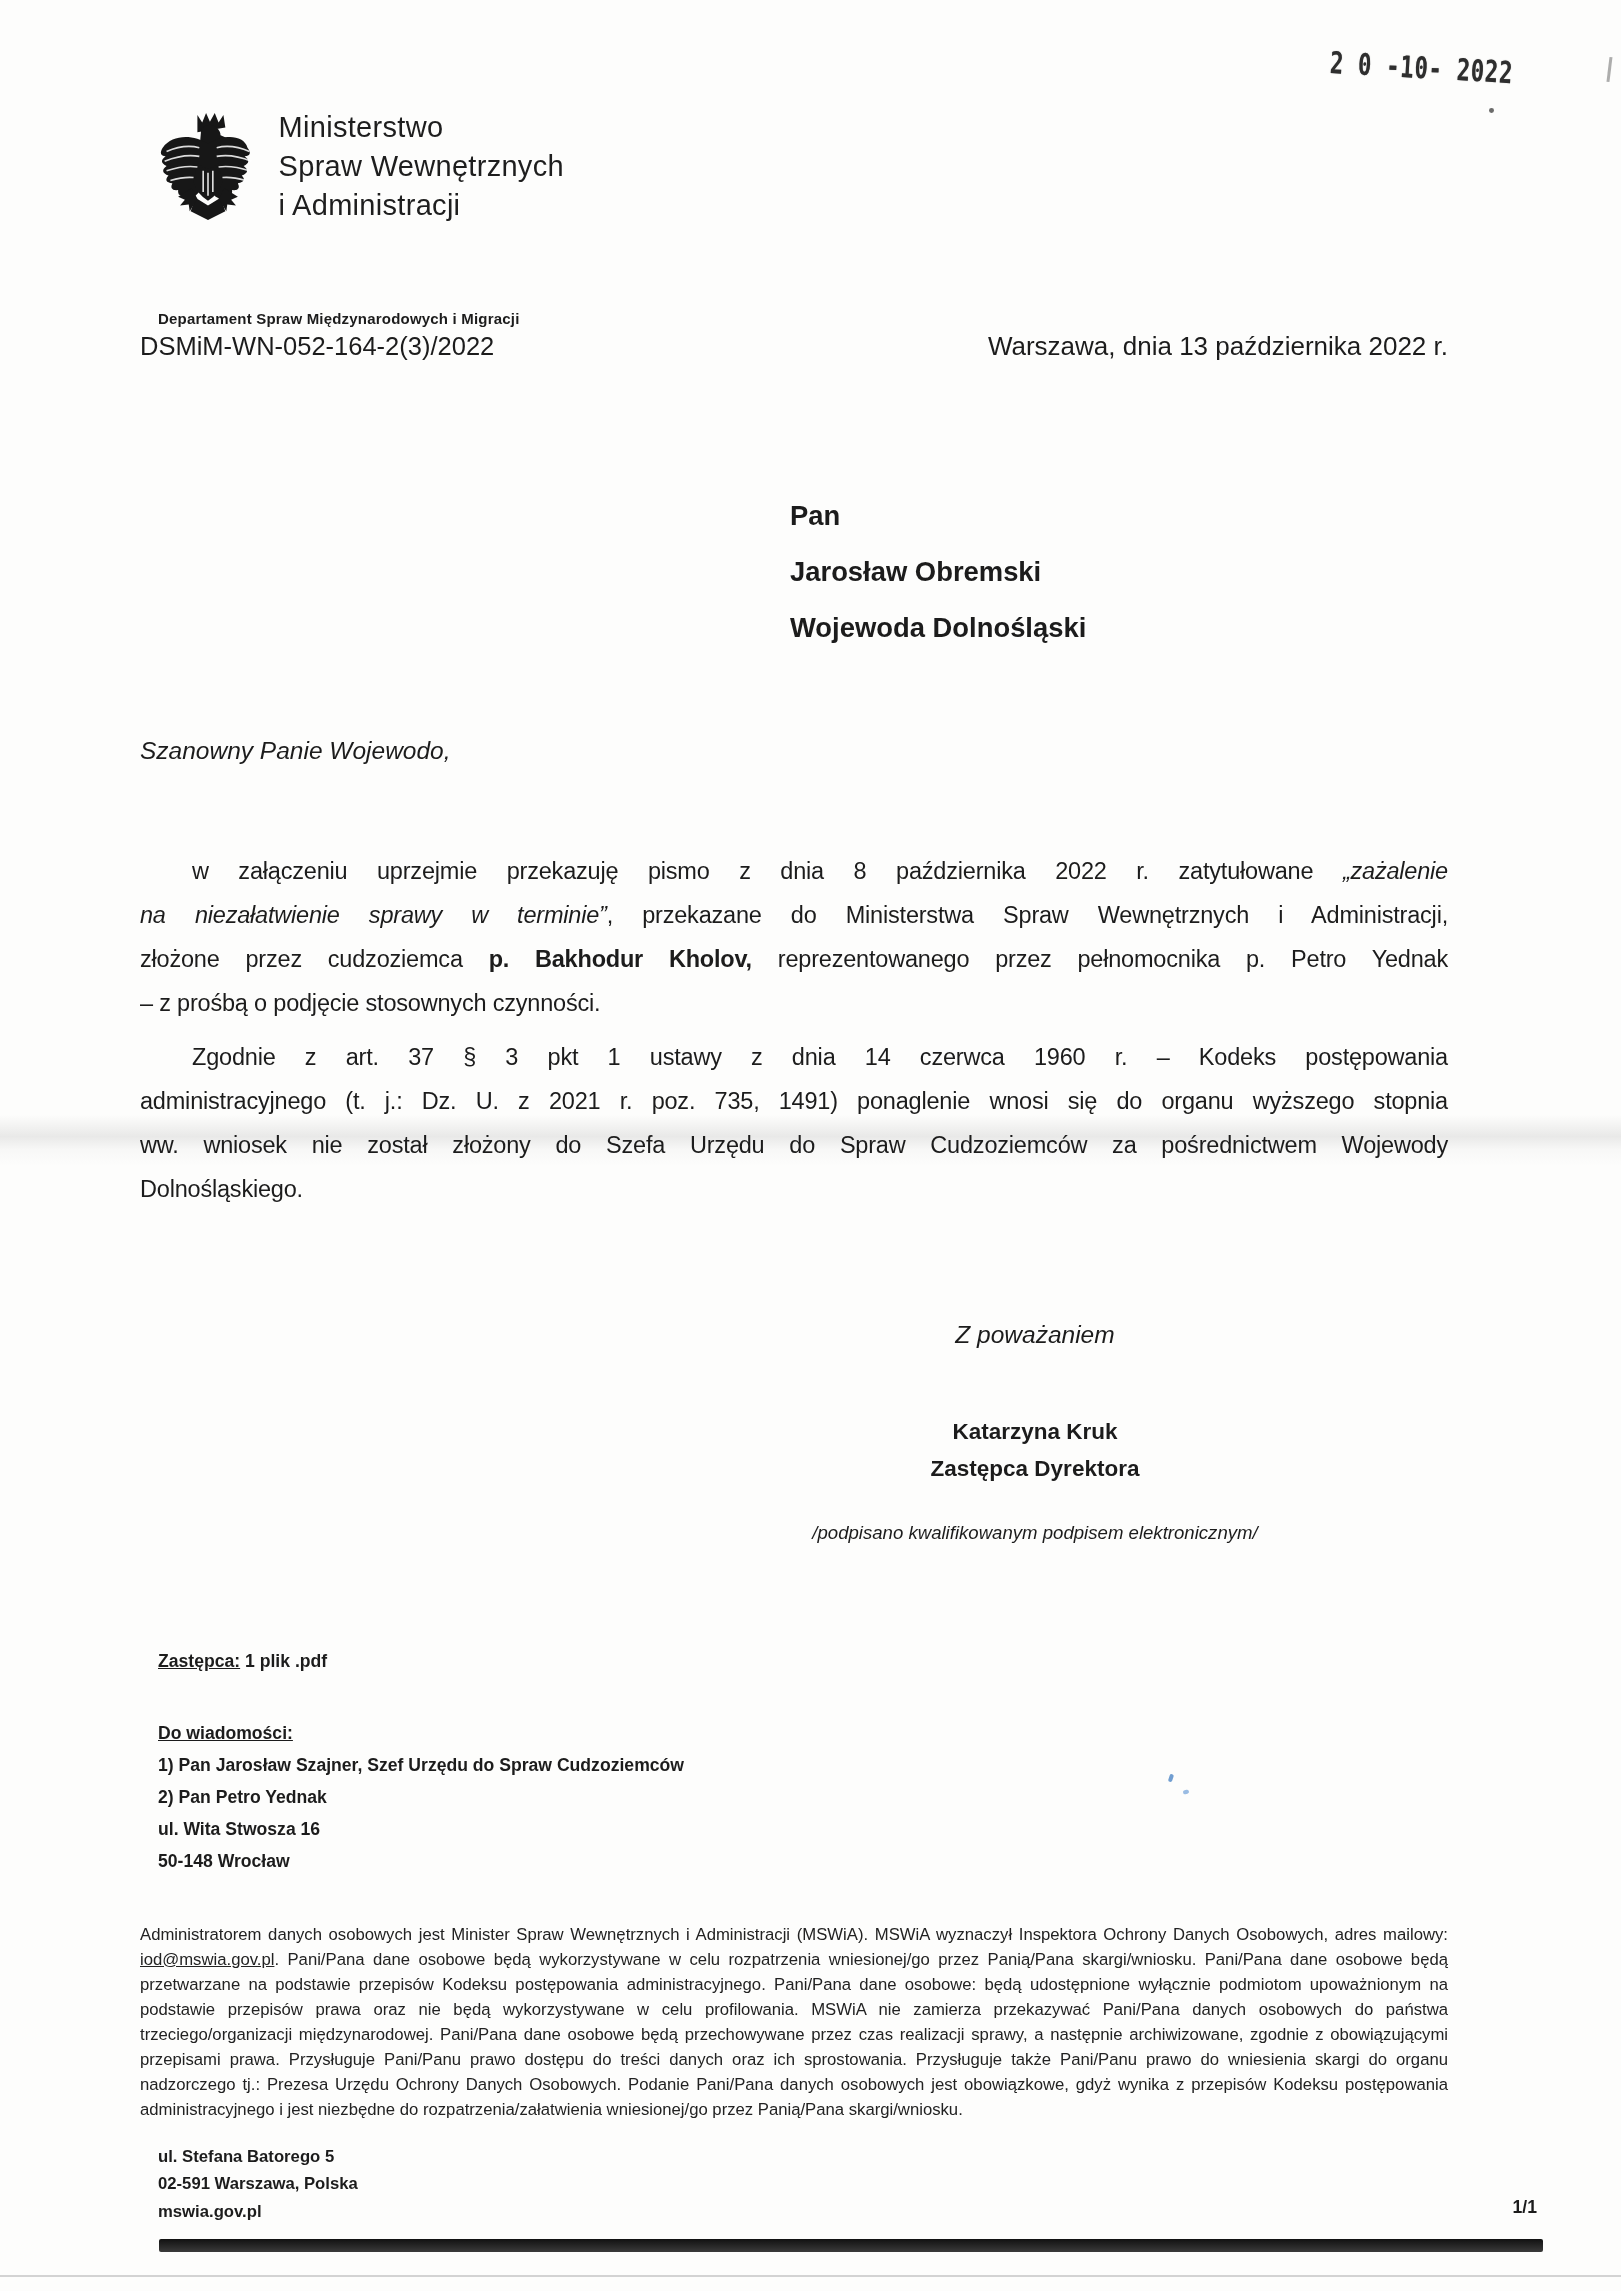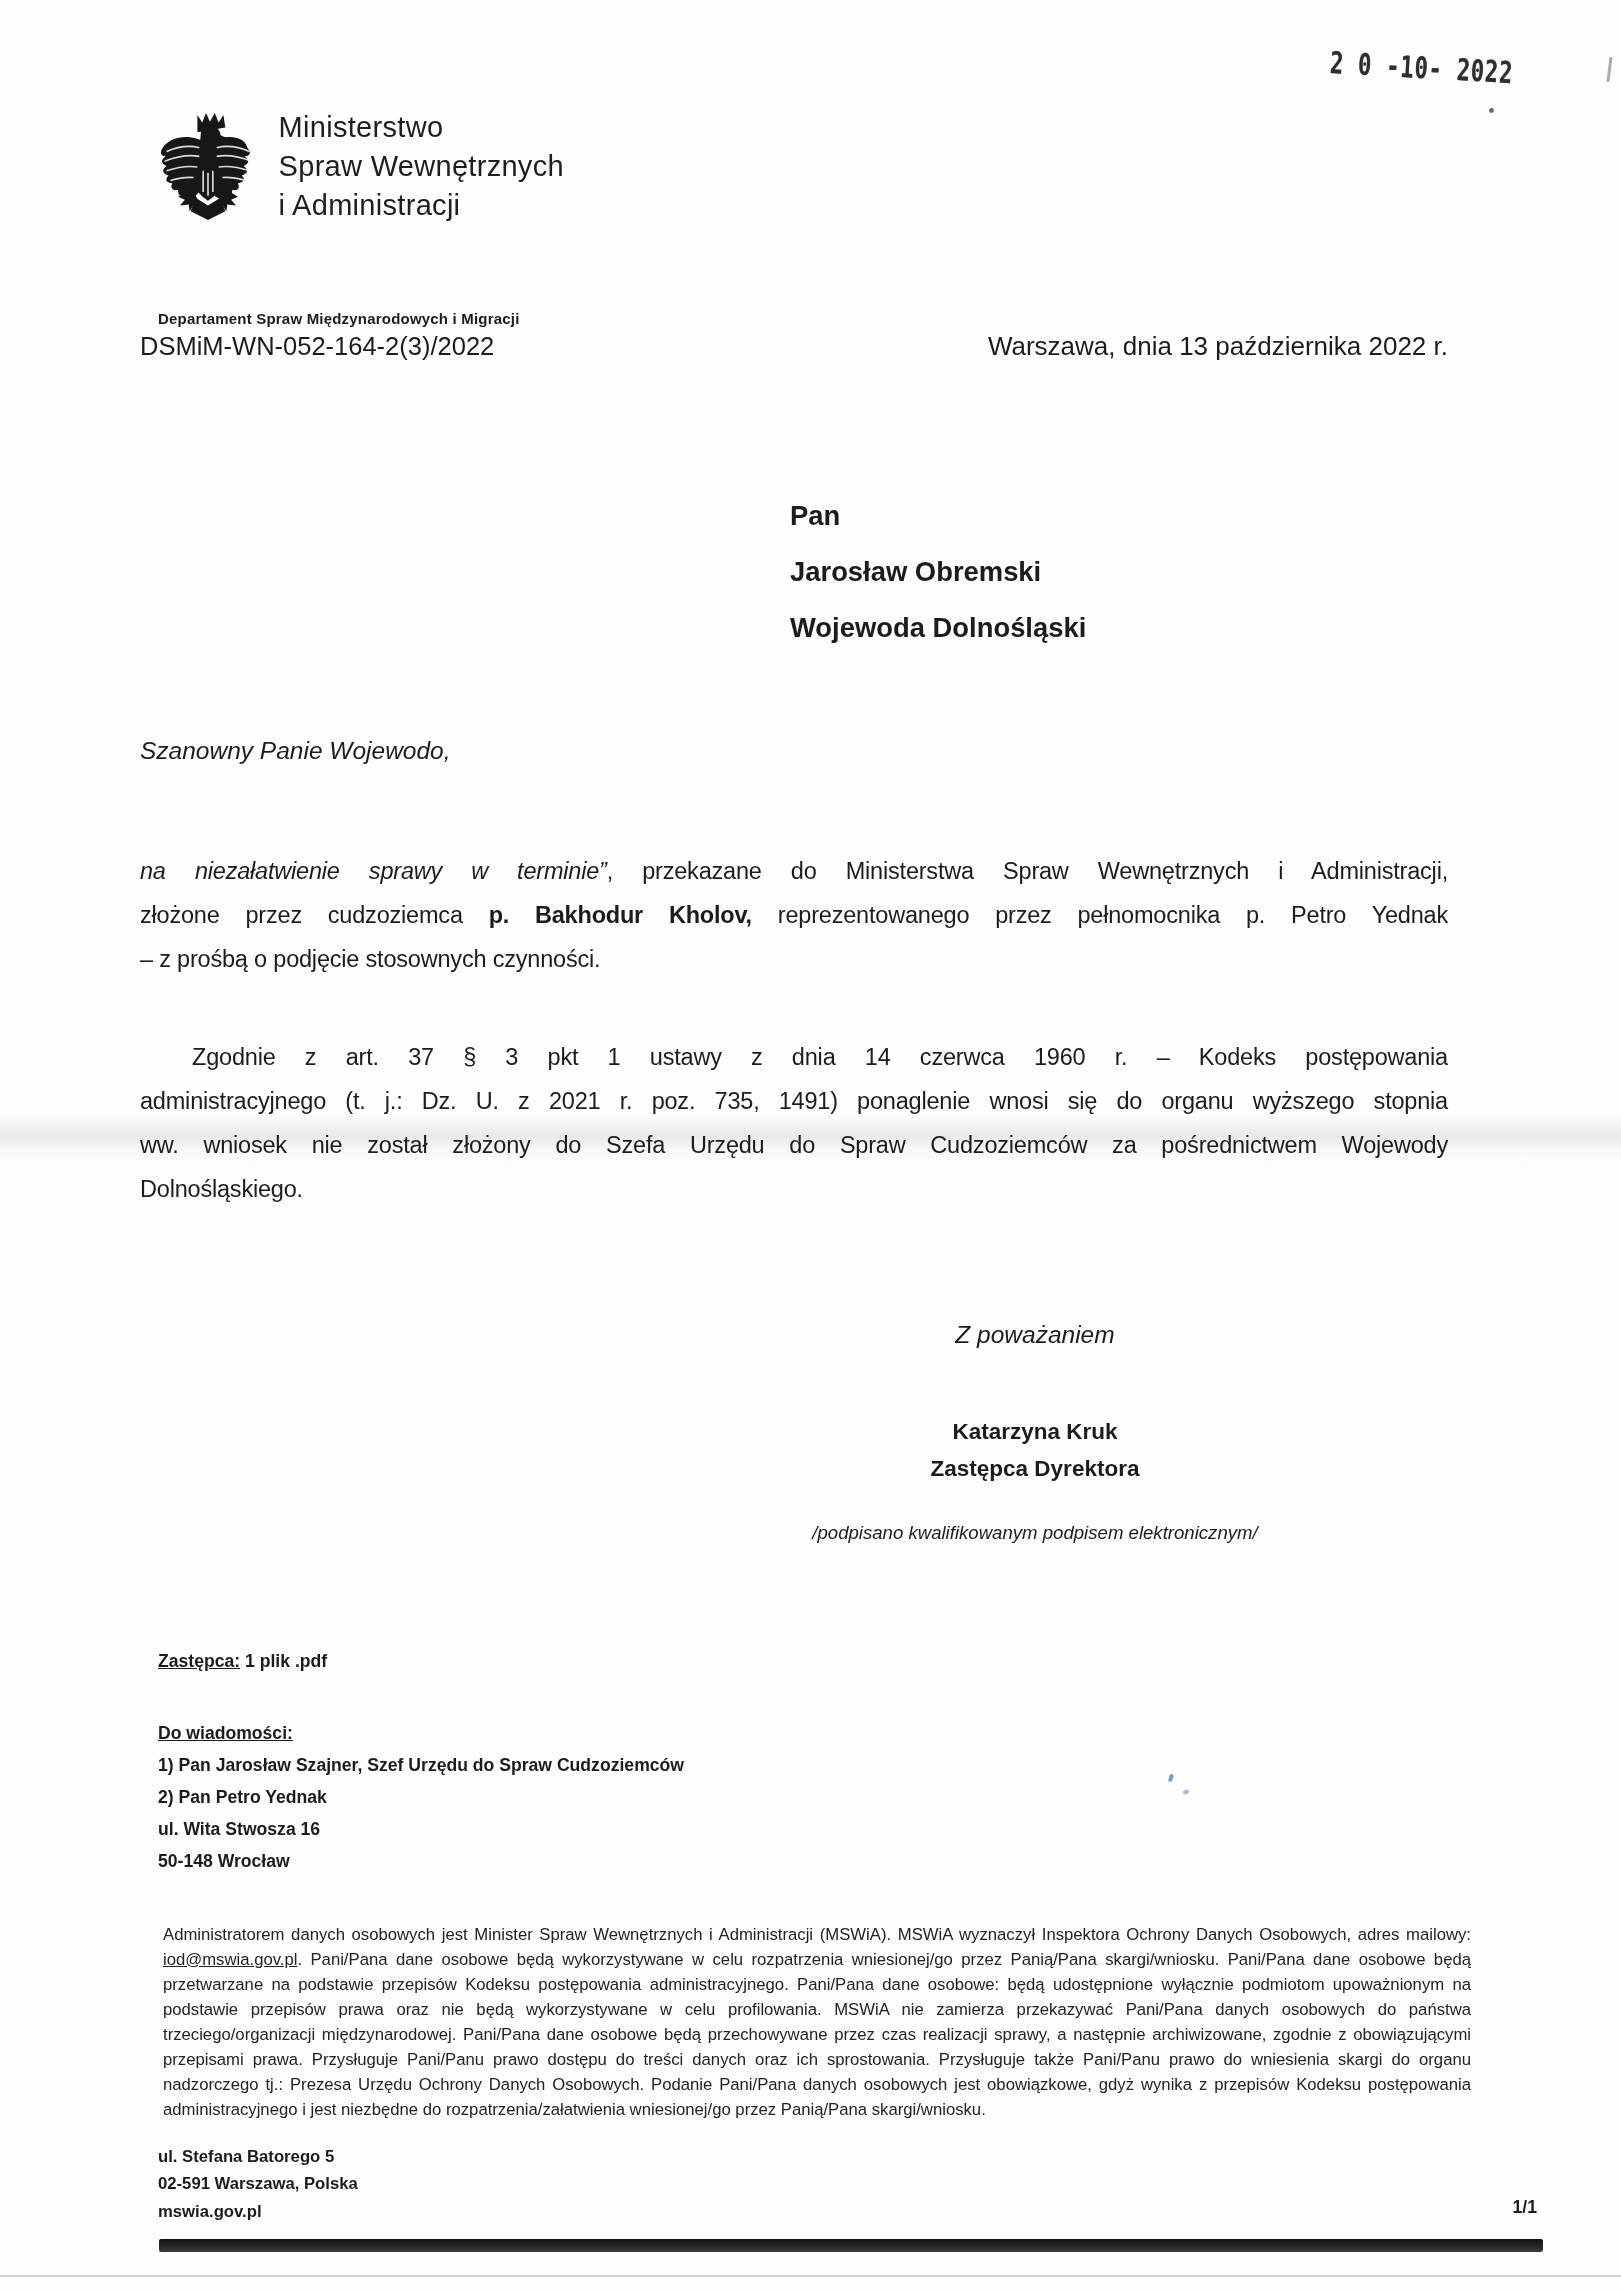--- a/index.html
+++ b/index.html
@@ -60,21 +60,21 @@
   .seg-bold{font-weight:700;}
   
   .closing-phrase{position:absolute;left:878px;top:1321px;width:314px;text-align:center;font-size:24.5px;font-style:italic;}
   .signer{position:absolute;left:878px;top:1413px;width:314px;text-align:center;font-size:22.5px;font-weight:600;line-height:37px;}
   .esign{position:absolute;left:790px;top:1522px;width:490px;text-align:center;font-size:18.6px;font-style:italic;}
   
   .attachment{position:absolute;left:158px;top:1651px;font-size:17.6px;font-weight:700;}
   .cc{position:absolute;left:158px;top:1717px;font-size:17.6px;font-weight:700;line-height:32px;}
   .u{text-decoration:underline;}
   
-  .privacy{position:absolute;left:140px;top:1905px;width:1308px;font-size:16.7px;line-height:25px;text-align:justify;color:#222;margin-left:23px;}
+  .privacy{position:absolute;left:140px;top:1905px;width:1308px;font-size:16.7px;line-height:25px;text-align:justify;color:#222;}
   
   .footer-address{position:absolute;left:158px;top:2143px;font-size:16.7px;font-weight:700;line-height:27.4px;}
   .page-number{position:absolute;left:1478px;top:2197px;width:59px;text-align:right;font-size:17.6px;font-weight:700;}
 </style>
 </head>
 <body>
 
 <div class="page">
 
   <div class="fold-band"></div>
@@ -124,20 +124,21 @@
 
   <div class="recipient">
     <div>Pan</div>
     <div>Jarosław Obremski</div>
     <div>Wojewoda Dolnośląski</div>
   </div>
 
   <div class="salutation">Szanowny Panie Wojewodo,</div>
 
   <div class="bodyblock p1">
+    <div class="jline indent"><span>w załączeniu uprzejmie przekazuję pismo z dnia 8 października 2022 r. zatytułowane </span><span class="seg-italic">„zażalenie</span></div>
     <div class="jline"><span class="seg-italic">na niezałatwienie sprawy w terminie”</span><span>, przekazane do Ministerstwa Spraw Wewnętrznych i Administracji,</span></div>
     <div class="jline"><span>złożone przez cudzoziemca </span><span class="seg-bold">p. Bakhodur Kholov,</span><span> reprezentowanego przez pełnomocnika p. Petro Yednak</span></div>
     <div class="jline last">– z prośbą o podjęcie stosownych czynności.</div>
   </div>
 
   <div class="bodyblock p2">
     <div class="jline indent">Zgodnie z art. 37 § 3 pkt 1 ustawy z dnia 14 czerwca 1960 r. – Kodeks postępowania</div>
     <div class="jline">administracyjnego (t. j.: Dz. U. z 2021 r. poz. 735, 1491) ponaglenie wnosi się do organu wyższego stopnia</div>
     <div class="jline">ww. wniosek nie został złożony do Szefa Urzędu do Spraw Cudzoziemców za pośrednictwem Wojewody</div>
     <div class="jline last">Dolnośląskiego.</div>

